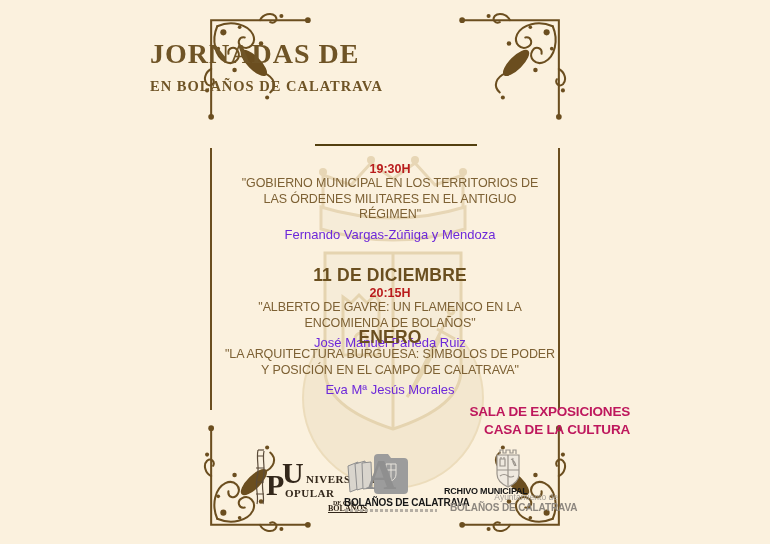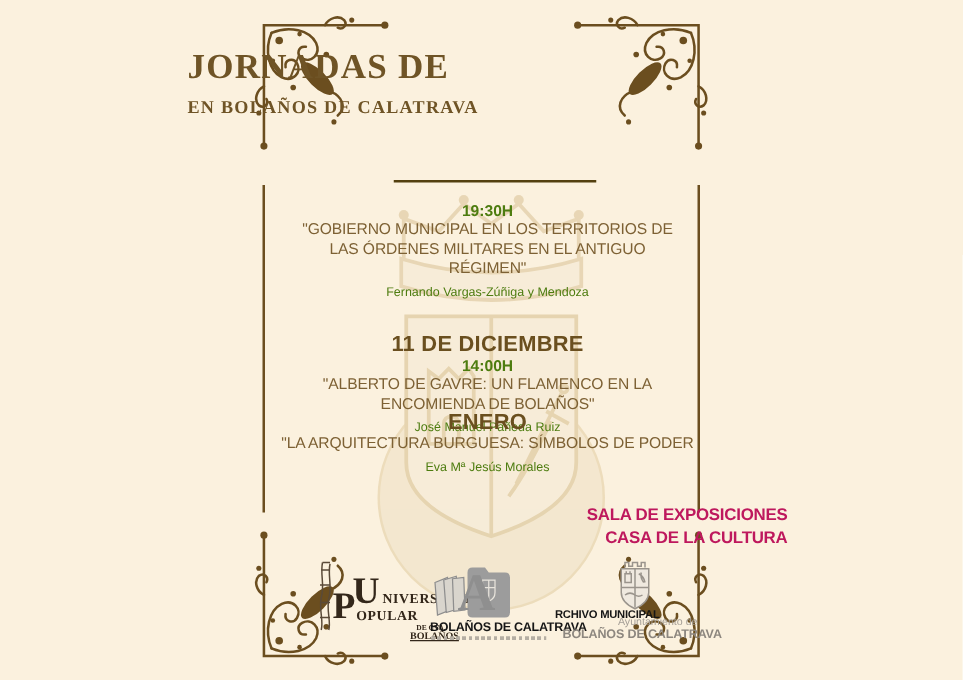--- a/index.html
+++ b/index.html
@@ -23,23 +23,23 @@
   .title-block{
     position:absolute;left:150px;top:33px;width:480px;text-align:left;
     color:#6f5426;font-family:"Liberation Serif",serif;font-weight:bold;
   }
   .title-main{font-size:28px;line-height:42px;letter-spacing:1px;}
   .title-sub{font-size:14.5px;letter-spacing:1px;margin-top:3px;}
   .sep{position:absolute;left:315px;top:144px;width:162px;height:2px;background:#53400f;}
   
   .ev{position:absolute;left:150px;width:480px;text-align:center;}
   .ev-date{font-size:17.5px;font-weight:bold;color:#6a4f1f;letter-spacing:.2px;line-height:20px;}
-  .ev-time{font-size:12.5px;font-weight:bold;color:#4d7c0f;margin-top:1px;line-height:14px;}
+  .ev-time{font-size:12.5px;font-weight:bold;color:#b91c1c;margin-top:1px;line-height:14px;}
   .ev-line{font-size:12.5px;line-height:15.5px;color:#7d6134;letter-spacing:-.1px;}
-  .ev-speaker{font-size:10px;line-height:15px;margin-top:4px;color:#4d7c0f;}
+  .ev-speaker{font-size:13px;line-height:15px;margin-top:4px;color:#6d28d9;}
   .ev1{top:161px;} .ev2{top:265px;} .ev3{top:327px;}
   .venue{position:absolute;left:150px;top:403px;width:480px;text-align:center;}
   .venue-line{font-size:13.5px;font-weight:bold;line-height:18px;color:#be185d;letter-spacing:-.2px;text-align:right;}
   
   .logo-up{position:absolute;left:249px;top:448px;width:104px;height:66px;color:#33271a;}
   .up-tower{position:absolute;left:0;top:0;}
   .up-frag{position:absolute;font-family:"Liberation Serif",serif;white-space:nowrap;}
   .up-big{font-size:30px;font-weight:bold;}
   .up-p{left:17px;top:20px;}
   .up-u{left:33px;top:8px;}
@@ -139,29 +139,30 @@
   <div class="ev ev1">
     <div class="ev-time">19:30H</div>
     <div class="ev-line">"GOBIERNO MUNICIPAL EN LOS TERRITORIOS DE</div>
     <div class="ev-line">LAS ÓRDENES MILITARES EN EL ANTIGUO</div>
     <div class="ev-line">RÉGIMEN"</div>
     <div class="ev-speaker">Fernando Vargas-Zúñiga y Mendoza</div>
   </div>
 
   <div class="ev ev2">
     <div class="ev-date">11 DE DICIEMBRE</div>
-    <div class="ev-time">14:00H</div>
+    <div class="ev-time">20:15H</div>
     <div class="ev-line">"ALBERTO DE GAVRE: UN FLAMENCO EN LA</div>
     <div class="ev-line">ENCOMIENDA DE BOLAÑOS"</div>
     <div class="ev-speaker">José Manuel Pañeda Ruiz</div>
   </div>
 
   <div class="ev ev3">
     <div class="ev-date">ENERO</div>
     <div class="ev-line">"LA ARQUITECTURA BURGUESA: SÍMBOLOS DE PODER</div>
+    <div class="ev-line">Y POSICIÓN EN EL CAMPO DE CALATRAVA"</div>
     <div class="ev-speaker">Eva Mª Jesús Morales</div>
   </div>
 
   <div class="venue">
     <div class="venue-line">SALA DE EXPOSICIONES</div>
     <div class="venue-line">CASA DE LA CULTURA</div>
   </div>
 
   <div class="logo-up">
     <svg class="up-tower" width="22" height="58" viewBox="0 0 22 58">

